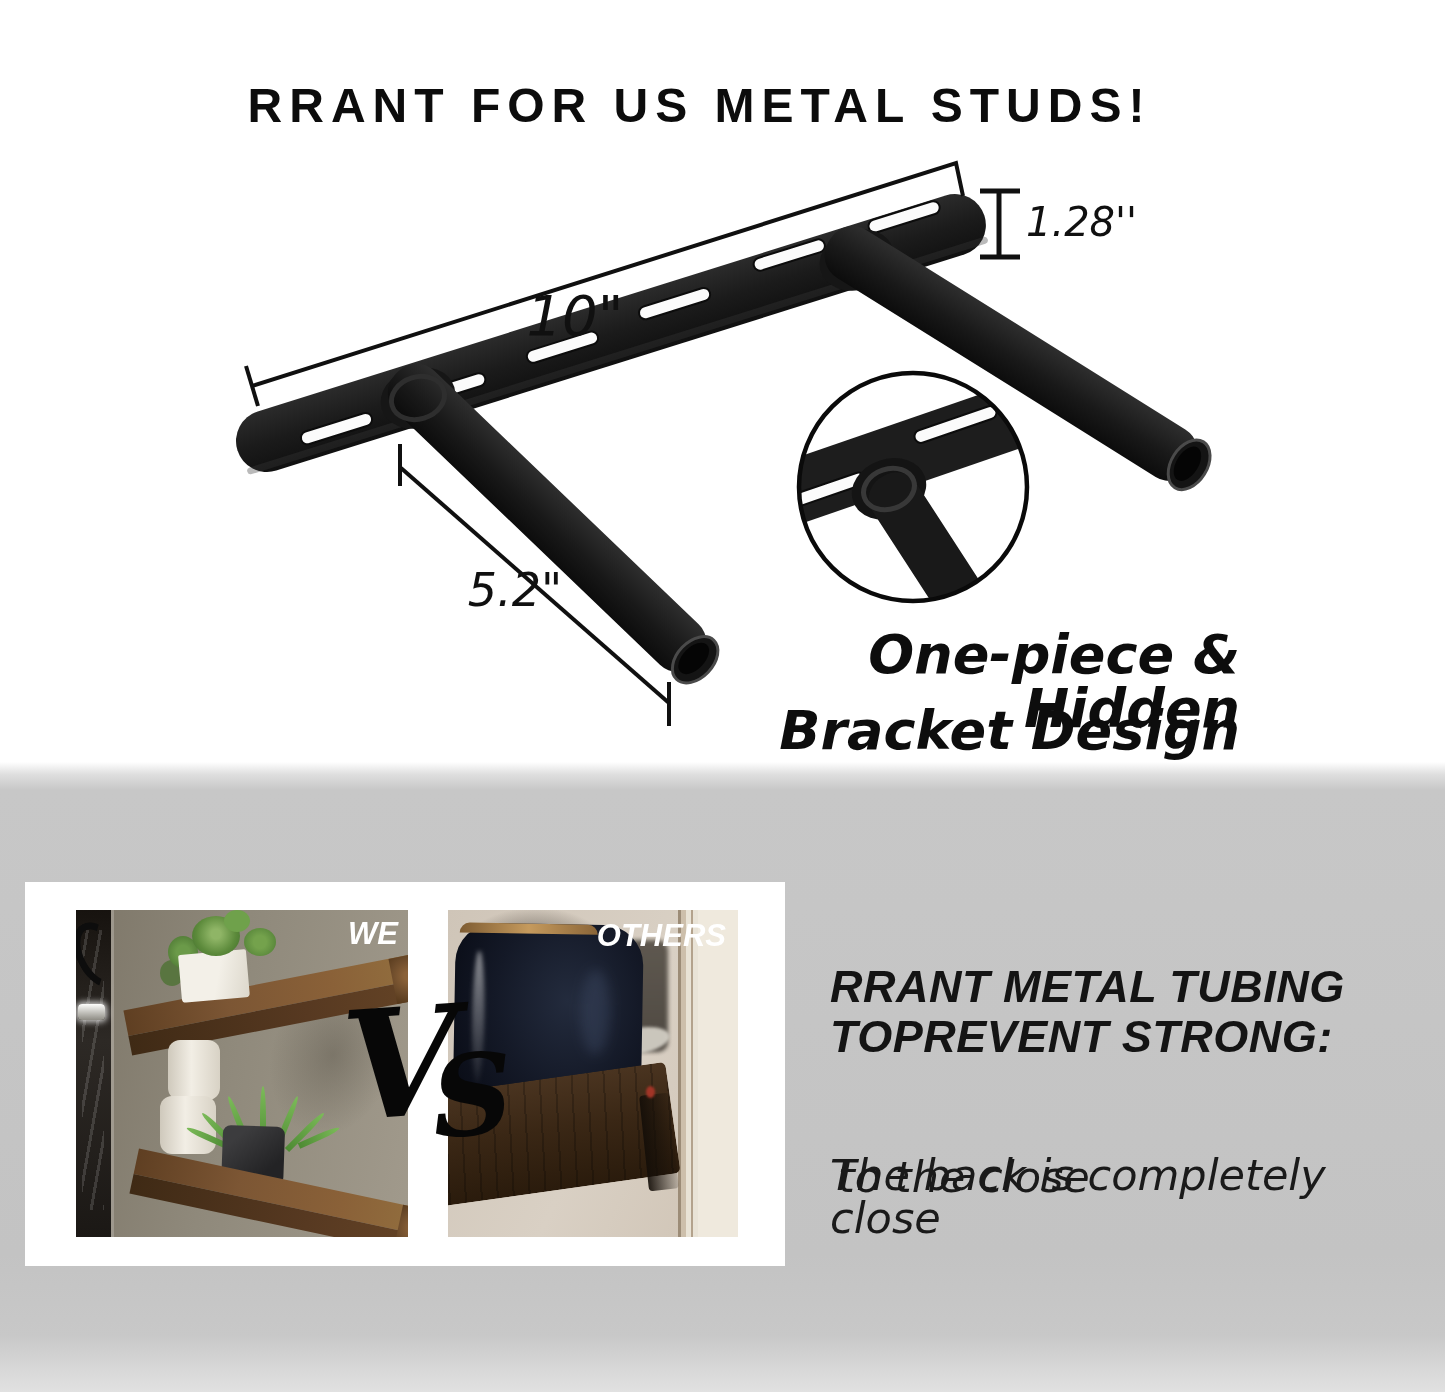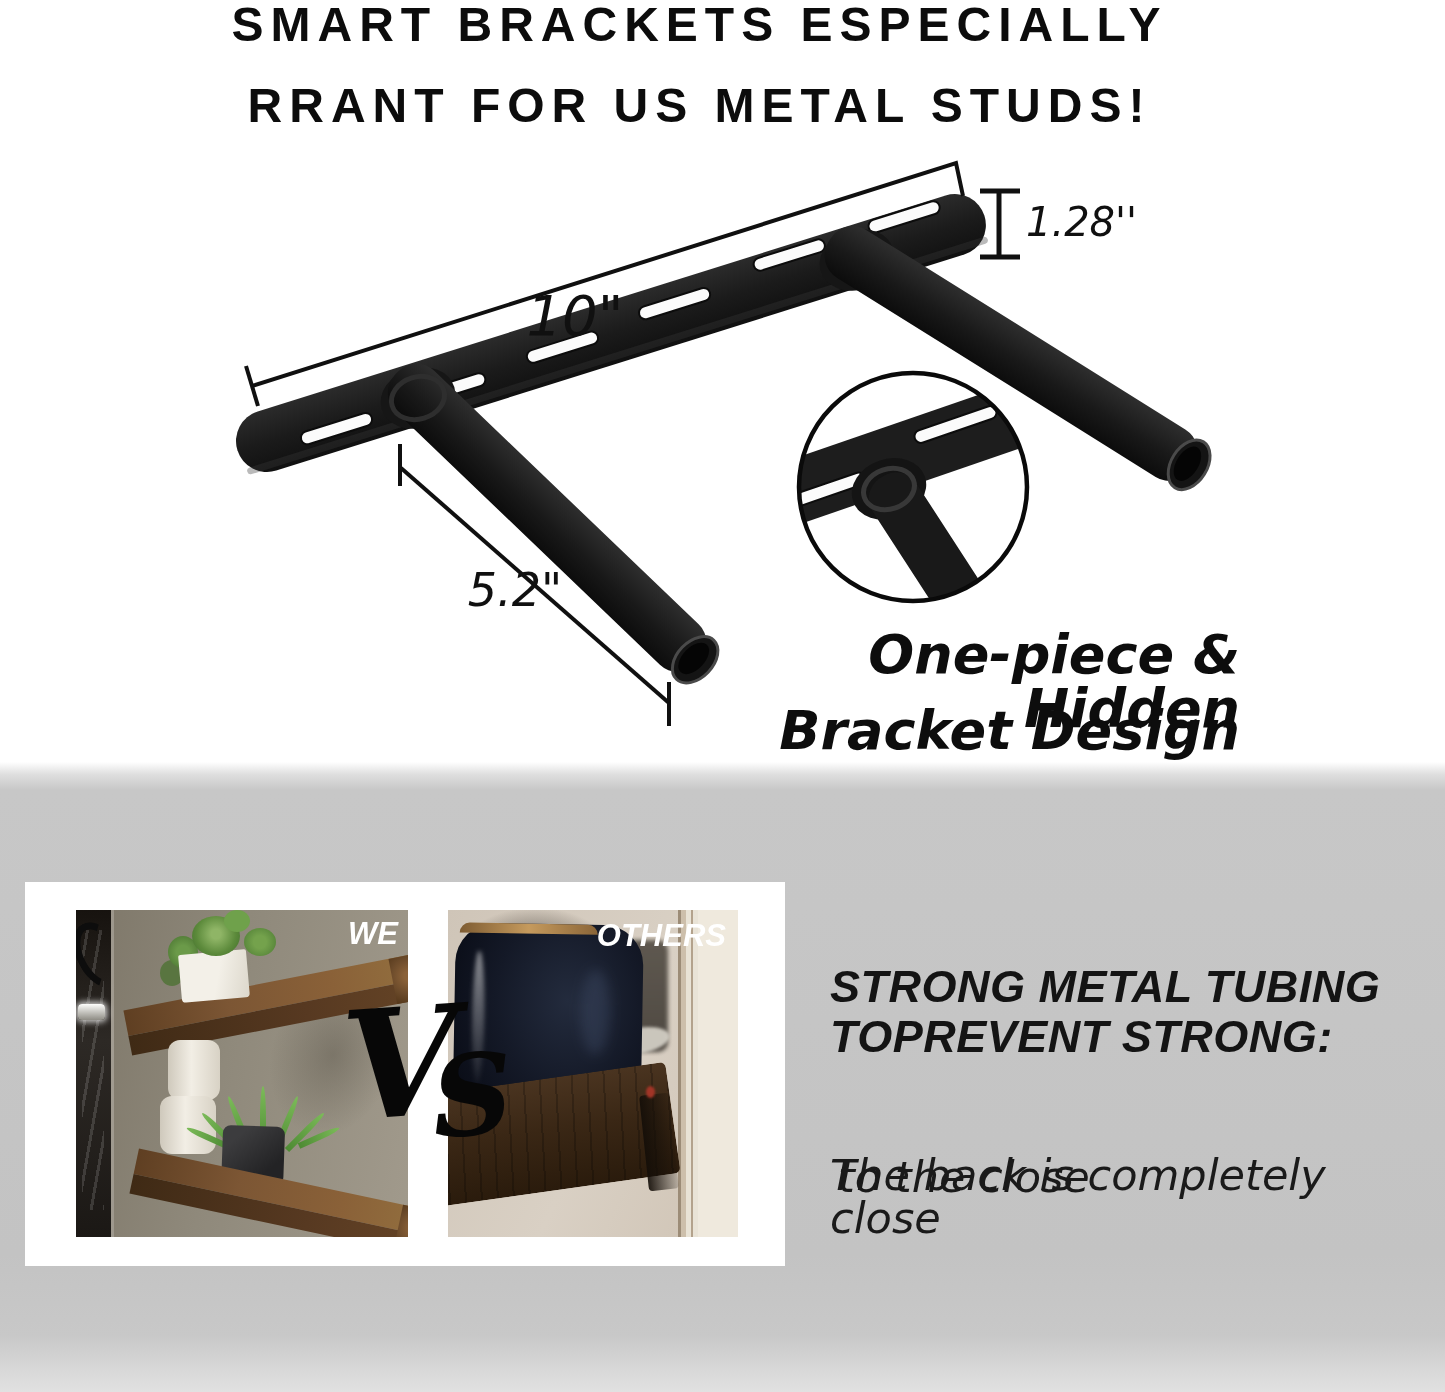--- a/index.html
+++ b/index.html
@@ -99,21 +99,20 @@
   
   .benefit-h{left:830px;font-family:"Liberation Sans",sans-serif;font-weight:bold;font-style:italic;
              font-size:45px;color:#141414;line-height:1;letter-spacing:.5px;}
   .benefit-b{font-family:"DejaVu Sans",sans-serif;font-style:italic;font-size:43px;color:#1a1a1a;line-height:1;}
 </style>
 </head>
 <body>
 
 <div id="canvas">
 
-  <div class="abs title-line" style="top:1px">SMART BRACKETS ESPECIALLY</div>
   <div class="abs title-line" style="top:82px">RRANT FOR US METAL STUDS!</div>
 
   <svg class="abs" style="left:0;top:0" width="1445" height="780" viewBox="0 0 1445 780">
     <defs>
       <linearGradient id="barG" x1="0" y1="-31" x2="0" y2="31" gradientUnits="userSpaceOnUse">
         <stop offset="0" stop-color="#2b2b2b"></stop>
           <stop offset="0.5" stop-color="#1b1b1b"></stop>
           <stop offset="1" stop-color="#101010"></stop>
       </linearGradient>
       <linearGradient id="rodG" x1="0" y1="-28" x2="0" y2="28" gradientUnits="userSpaceOnUse">
@@ -253,18 +252,18 @@
         </div>
       <div class="abs block"></div>
       <div class="abs gap-shadow"></div>
       <div class="abs red-dot"></div>
       <div class="abs corner-label" style="top:10px;right:12px">OTHERS</div>
     </div>
 
     <div class="abs vs"><span class="v">V</span><span class="s">S</span></div>
   </div>
 
-  <div class="abs benefit-h" style="top:964px">STRONG METAL TUBING</div>
+  <div class="abs benefit-h" style="top:964px">RRANT METAL TUBING</div>
   <div class="abs benefit-h" style="top:1014px">TOPREVENT STRONG:</div>
   <div class="abs benefit-b" style="left:830px;top:1154px">The back is completely close</div>
   <div class="abs benefit-b" style="left:838px;top:1156px">to the close</div>
 
 </div>
 
 </body></html>

